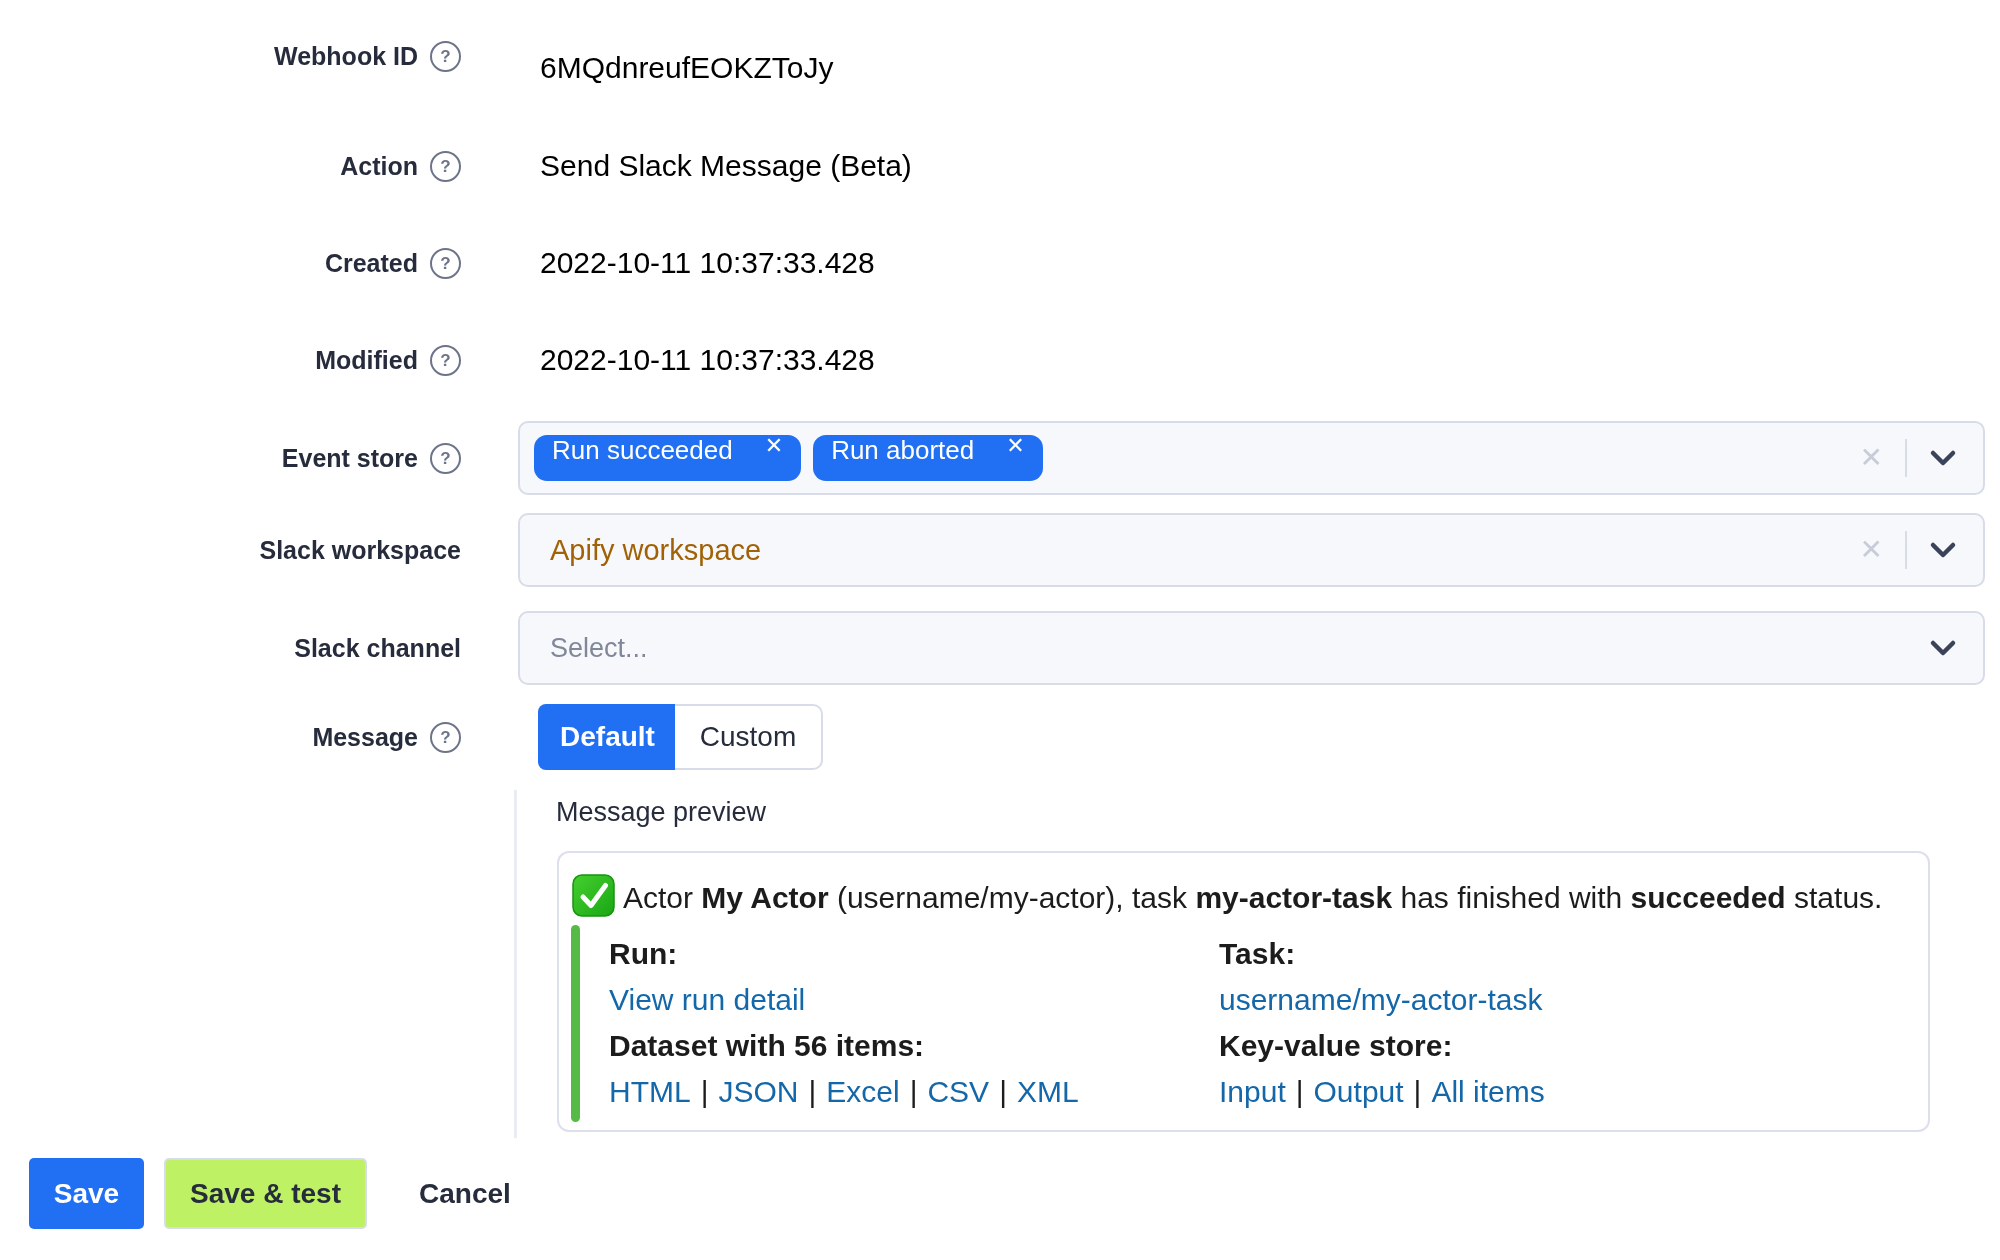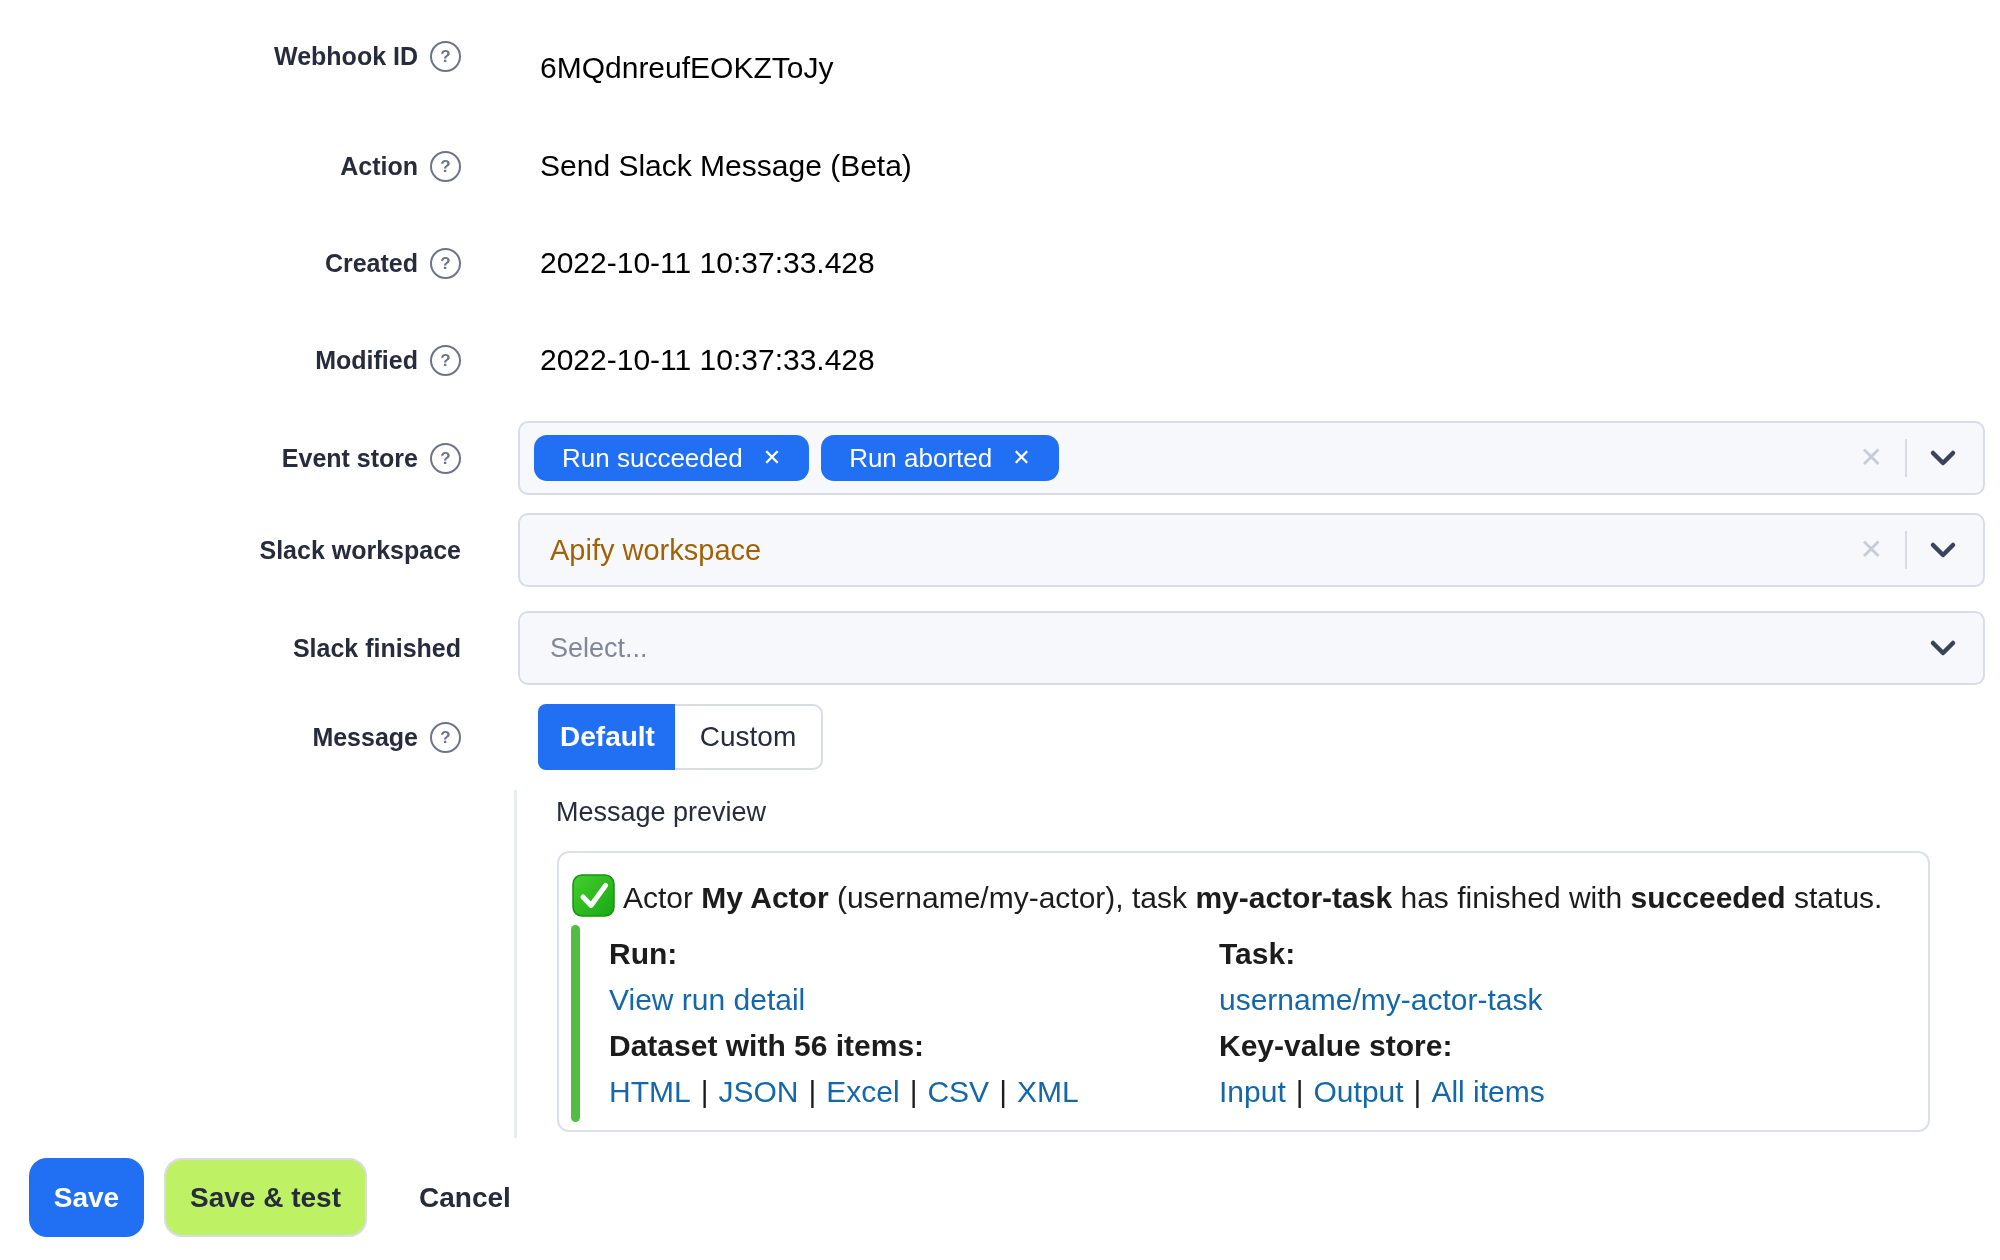--- a/index.html
+++ b/index.html
@@ -26,21 +26,21 @@
   
   .field{
     position:absolute;left:518px;width:1467px;height:74px;box-sizing:border-box;
     background:var(--field-bg,#f7f8fb);border:2px solid #d7dce8;border-radius:10px;
     display:flex;align-items:center;cursor:pointer;
   }
   .field-inner{flex:1;display:flex;align-items:center;padding-left:14px;gap:12px;overflow:hidden;}
   .field-text{padding-left:16px;font-size:29px;color:#a16207;white-space:nowrap;}
   .field-placeholder{padding-left:16px;font-size:27px;color:#7f8799;white-space:nowrap;}
   .tag{
-    display:flex;align-items:center;gap:20px;height:46px;padding:0 28px;
+    display:flex;gap:32px;height:46px;padding:0 18px;
     background:var(--accent,#2170f3);color:#ffffff;border-radius:13px;
     font-size:26px;font-weight:500;white-space:nowrap;flex:0 0 auto;
   }
   .tag-x{font-size:22px;font-weight:400;cursor:pointer;line-height:1;}
   .field-controls{display:flex;align-items:center;flex:0 0 auto;padding-right:26px;gap:22px;}
   .clear-x{font-size:28px;font-weight:700;color:#c7ccd8;cursor:pointer;line-height:1;}
   .ctrl-divider{width:2px;height:38px;background:#d8dce6;}
   .chevron{display:flex;align-items:center;cursor:pointer;}
   
   .toggle{
@@ -71,21 +71,21 @@
   .headline b{font-weight:700;}
   .attach-bar{position:absolute;left:12px;top:72px;width:9px;height:197px;border-radius:5px;background:var(--green,#56bb46);}
   .pv-col{position:absolute;top:78px;font-size:30px;line-height:46px;color:#1d1c1d;white-space:nowrap;}
   .pv-col.left{left:50px;}
   .pv-col.right{left:660px;}
   .pv-bold{font-weight:700;}
   .plink{color:var(--link,#1467a8);text-decoration:none;cursor:pointer;}
   .sep{color:#1d1c1d;padding:0 10px;}
   
   .btn{
-    position:absolute;top:1158px;height:79px;box-sizing:border-box;border-radius:18px;
+    position:absolute;top:1158px;height:71px;box-sizing:border-box;border-radius:5px;
     display:flex;align-items:center;justify-content:center;
     font-size:28px;font-weight:700;cursor:pointer;white-space:nowrap;
   }
   .btn-primary{left:29px;width:115px;background:var(--accent,#2170f3);color:#ffffff;}
   .btn-secondary{left:164px;width:203px;background:#bef264;border:2px solid #d8dce8;color:#272c3d;}
   .btn-plain{left:408px;width:114px;background:transparent;color:#272c3d;}
 </style>
 </head>
 <body>
 
@@ -153,21 +153,21 @@
       <span class="ctrl-divider"></span>
       <span class="chevron">
         <svg width="28" height="18" viewBox="0 0 28 18">
             <path d="M4 4 L14 14 L24 4" stroke="#3a4359" stroke-width="4.5" fill="none" stroke-linecap="round" stroke-linejoin="round"></path>
           </svg>
       </span>
     </div>
   </div>
 
   <div class="flabel" style="top:630px">
-    <span>Slack finished</span>
+    <span>Slack channel</span>
   </div>
   <div class="field" style="top:611px">
     <div class="field-inner">
       <span class="field-placeholder">Select...</span>
     </div>
     <div class="field-controls">
       <span class="chevron">
         <svg width="28" height="18" viewBox="0 0 28 18">
             <path d="M4 4 L14 14 L24 4" stroke="#3a4359" stroke-width="4.5" fill="none" stroke-linecap="round" stroke-linejoin="round"></path>
           </svg>

